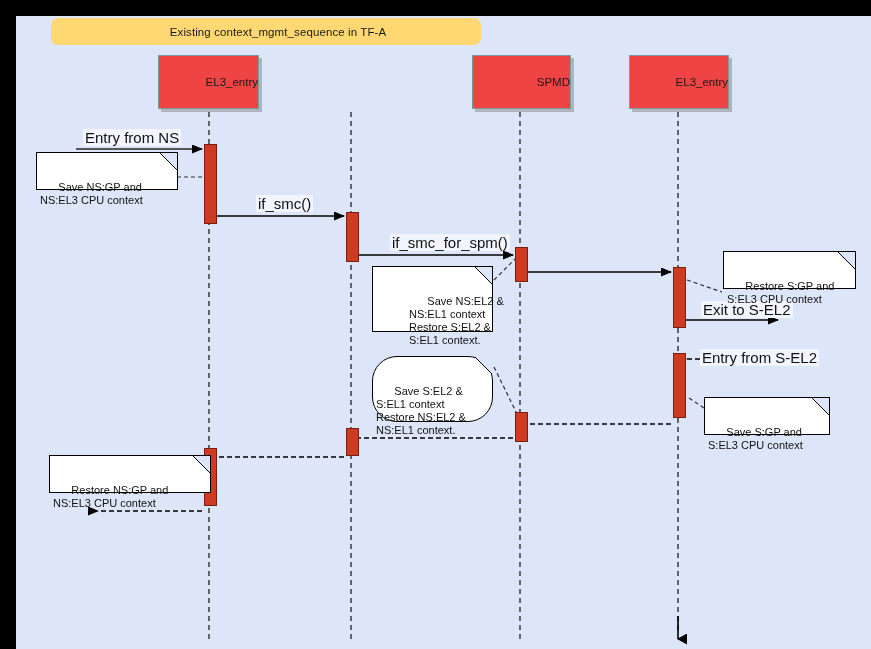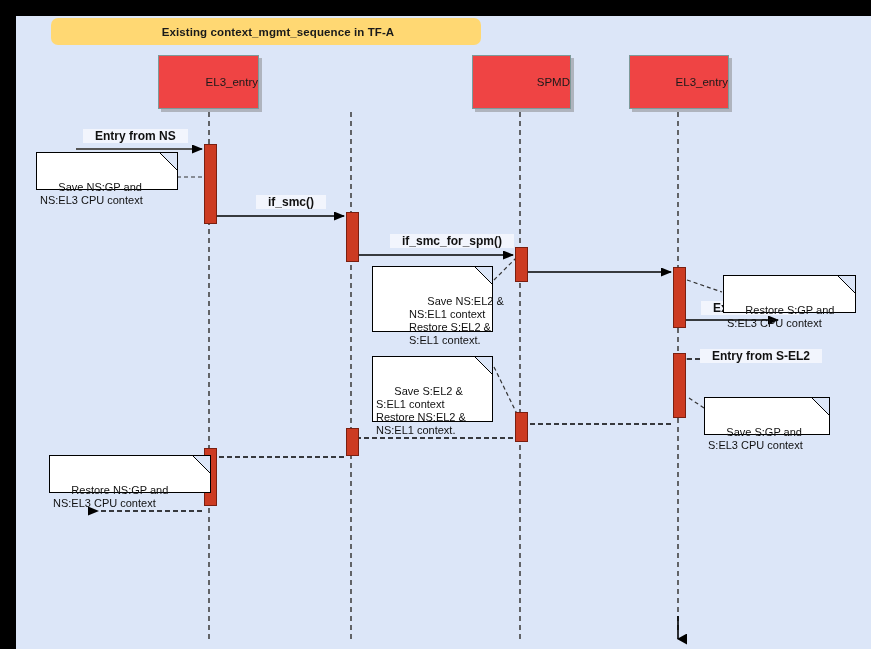--- a/index.html
+++ b/index.html
@@ -2,35 +2,35 @@
 <html><head>
 <meta charset="utf-8">
 <style>
   html,body{margin:0;padding:0;background:#000;}
   body{width:871px;height:649px;overflow:hidden;font-family:"Liberation Sans",sans-serif;}
   #frame{position:relative;width:871px;height:649px;box-sizing:border-box;border:8px solid #000;background:#000;}
   #canvas{position:absolute;left:8px;top:8px;width:855px;height:633px;background:#dce6f8;overflow:hidden;}
   svg.layer{position:absolute;left:0;top:0;width:855px;height:633px;pointer-events:none;}
 
   .title-banner{position:absolute;background:#ffd873;border-radius:7px;display:flex;align-items:center;justify-content:center;}
-  .title-banner span{font-size:11.5px;font-weight:bold;color:#1a1a1a;letter-spacing:.1px;padding-left:24px;}
+  .title-banner span{font-size:11.5px;font-weight:normal;color:#1a1a1a;letter-spacing:.1px;padding-left:24px;}
 
   .lifeline-head{position:absolute;background:#ef4444;border:1px solid #7d9a9a;
                  box-shadow:3px 3px 0 rgba(120,120,120,.45);
                  display:flex;align-items:center;justify-content:flex-end;}
   .lifeline-head span{font-size:11.5px;color:#1a1a1a;}
 
   .act{position:absolute;background:#cc3b22;border:1px solid #7a1f10;}
 
   .note{position:absolute;background:#fff;border:1px solid #000;box-sizing:border-box;
         font-size:11px;line-height:13px;color:#111;padding:2px 4px 2px 3px;white-space:pre;}
   .note .fold{position:absolute;top:0;right:0;width:17px;height:17px;
         background:linear-gradient(225deg,#dce6f8 49.5%,#000 49.5%,#000 51.5%,#fff 51.5%);}
 
-  .msglabel{position:absolute;font-size:12px;color:#111;background:#f2f5fd;padding:0 12px;white-space:nowrap;font-weight:bold;}
+  .msglabel{position:absolute;font-size:15px;color:#111;background:#f2f5fd;padding:0 2px;white-space:nowrap;}
 </style>
 </head>
 <body>
 
 <div id="frame">
   <div id="canvas">
 
     <div class="title-banner" style="left:35px;top:2px;width:430px;height:27px;">
       <span>Existing context_mgmt_sequence in TF-A</span>
     </div>
@@ -111,27 +111,27 @@
     </div>
 
     <div class="note" style="left:356px;top:250px;width:121px;height:66px;padding-left:36px;">
       <span class="fold"></span>
       <span>Save NS:EL2 &amp;
 NS:EL1 context
 Restore S:EL2 &amp;
 S:EL1 context.</span>
     </div>
 
-    <div class="note" style="left:707px;top:235px;width:133px;height:38px;margin-top:24px;">
+    <div class="note" style="left:707px;top:235px;width:133px;height:38px;">
       <span class="fold"></span>
       <span>Restore S:GP and
 S:EL3 CPU context</span>
     </div>
 
-    <div class="note" style="left:356px;top:340px;width:121px;height:66px;">
+    <div class="note" style="left:356px;top:340px;width:121px;height:66px;border-radius:25px;">
       <span class="fold"></span>
       <span>Save S:EL2 &amp;
 S:EL1 context
 Restore NS:EL2 &amp;
 NS:EL1 context.</span>
     </div>
 
     <div class="note" style="left:688px;top:381px;width:126px;height:38px;">
       <span class="fold"></span>
       <span>Save S:GP and

